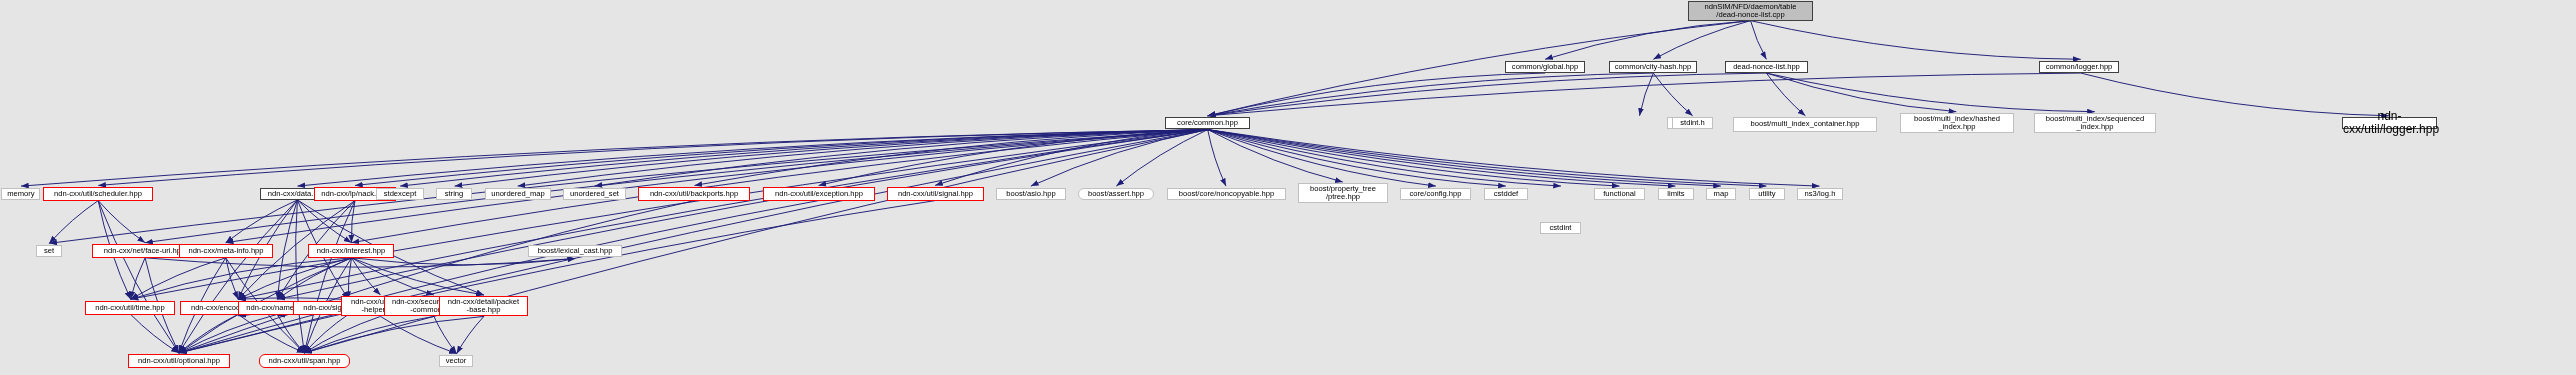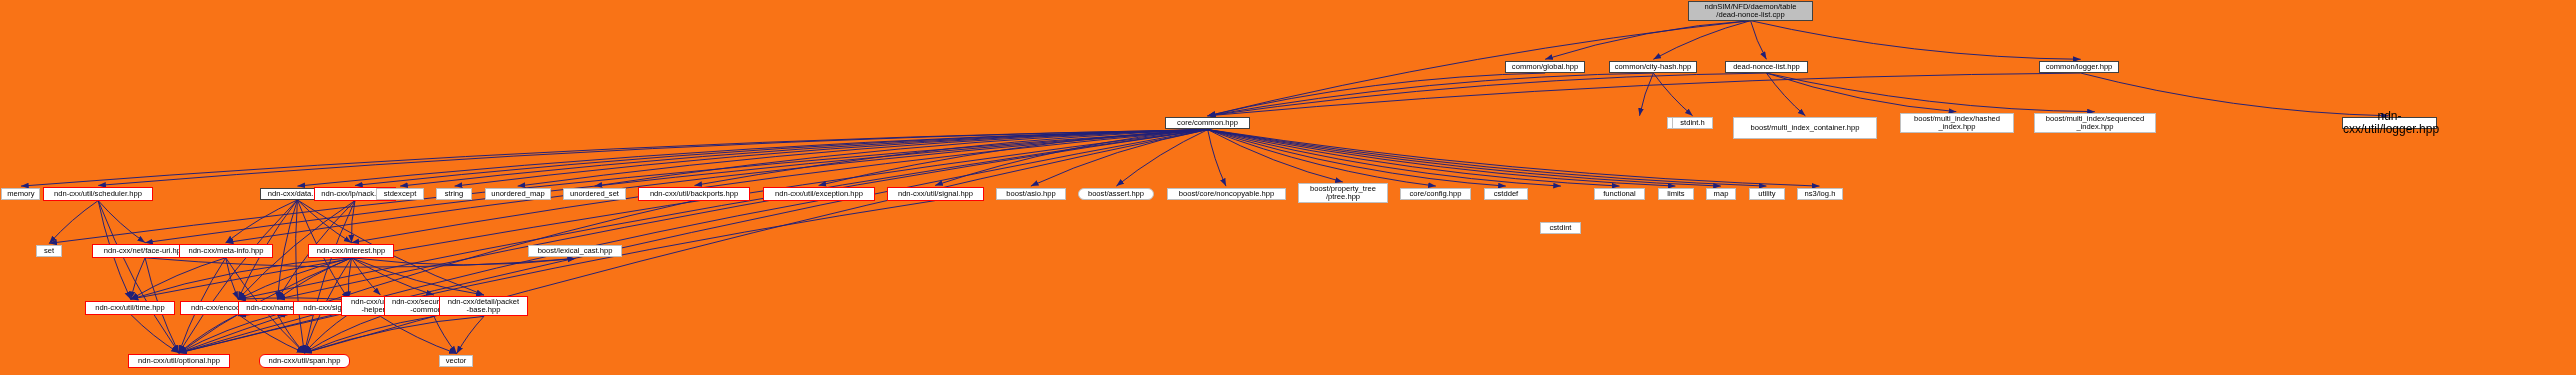--- a/index.html
+++ b/index.html
@@ -1,16 +1,16 @@
 <!DOCTYPE html>
 <html style="font-size:11px"><head>
 <meta charset="utf-8">
 <style>
   html,body{margin:0;padding:0;background:#ffffff;}
-  #canvas{position:relative;width:2576px;height:375px;background:#f97316;
+  #canvas{position:relative;width:2576px;height:375px;background:#e5e5e5;
           font-family:"Liberation Sans","DejaVu Sans",sans-serif;overflow:hidden;}
   svg.edges{position:absolute;left:0;top:0;width:2576px;height:375px;}
   .node{position:absolute;box-sizing:border-box;display:flex;align-items:center;
         justify-content:center;text-align:center;line-height:1.12;color:#000000;
         background:#ffffff;white-space:pre-line;}
   .node span{display:block;width:100%;padding:0 2.1px;}
   .n-sys{border:0.7px solid #c0c0c0;}
   .n-local{border:0.7px solid #404040;}
   .n-red{border:1.4px solid #ff0000;}
   .n-root{border:0.7px solid #404040;background:#bfbfbf;}
@@ -130,21 +130,21 @@
   <div id="node-layer">
       <div class="node n-root" style="left: 1688px; top: 1.4px; width: 125px; height: 19.3px; font-size: 7.6px;"><span>ndnSIM/NFD/daemon/table
 /dead-nonce-list.cpp</span></div>
       <div class="node n-local" style="left: 1505px; top: 61px; width: 80px; height: 12.4px; font-size: 7.6px;"><span>common/global.hpp</span></div>
       <div class="node n-local" style="left: 1609px; top: 61px; width: 88px; height: 12.4px; font-size: 7.6px;"><span>common/city-hash.hpp</span></div>
       <div class="node n-local" style="left: 1725px; top: 61px; width: 83px; height: 12.4px; font-size: 7.6px;"><span>dead-nonce-list.hpp</span></div>
       <div class="node n-local" style="left: 2039px; top: 61px; width: 80px; height: 12.4px; font-size: 7.6px;"><span>common/logger.hpp</span></div>
       <div class="node n-local" style="left: 1165px; top: 117px; width: 85px; height: 12.4px; font-size: 7.6px;"><span>core/common.hpp</span></div>
       <div class="node n-sys" style="left: 1619px; top: 117px; width: 41px; height: 12.4px; font-size: 7.6px; margin-left: 48px;"><span>stdlib.h</span></div>
       <div class="node n-sys" style="left: 1672px; top: 117px; width: 41px; height: 12.4px; font-size: 7.6px;"><span>stdint.h</span></div>
-      <div class="node n-sys" style="left: 1733px; top: 117px; width: 144px; height: 22px; font-size: 7.6px;"><span>boost/multi_index_container.hpp</span></div>
+      <div class="node n-sys" style="left: 1733px; top: 117px; width: 144px; height: 15px; font-size: 7.6px;"><span>boost/multi_index_container.hpp</span></div>
       <div class="node n-sys" style="left: 1900px; top: 113px; width: 114px; height: 20px; font-size: 7.6px;"><span>boost/multi_index/hashed
 _index.hpp</span></div>
       <div class="node n-sys" style="left: 2034px; top: 113px; width: 122px; height: 20px; font-size: 7.6px;"><span>boost/multi_index/sequenced
 _index.hpp</span></div>
       <div class="node n-local" style="left: 2342px; top: 117px; width: 95px; height: 12.4px; font-size: 12px;"><span>ndn-cxx/util/logger.hpp</span></div>
       <div class="node n-sys" style="left: 1.4px; top: 188px; width: 39px; height: 12.4px; font-size: 7.6px;"><span>memory</span></div>
       <div class="node n-red" style="left: 43px; top: 187px; width: 110px; height: 13.8px; font-size: 7.6px;"><span>ndn-cxx/util/scheduler.hpp</span></div>
       <div class="node n-local" style="left: 260px; top: 188px; width: 74px; height: 12.4px; font-size: 7.6px;"><span>ndn-cxx/data.hpp</span></div>
       <div class="node n-red" style="left: 314px; top: 187px; width: 82px; height: 13.8px; font-size: 7.6px;"><span>ndn-cxx/lp/nack.hpp</span></div>
       <div class="node n-sys" style="left: 376px; top: 188px; width: 48px; height: 12.4px; font-size: 7.6px;"><span>stdexcept</span></div>

